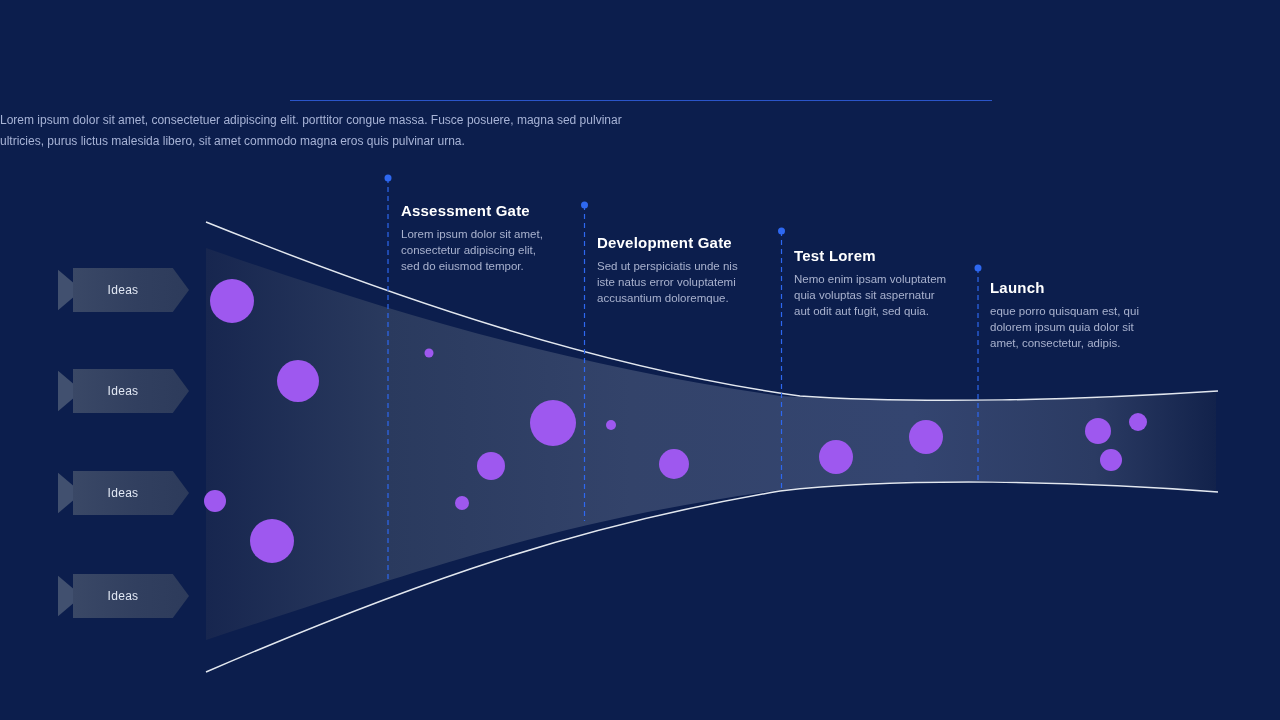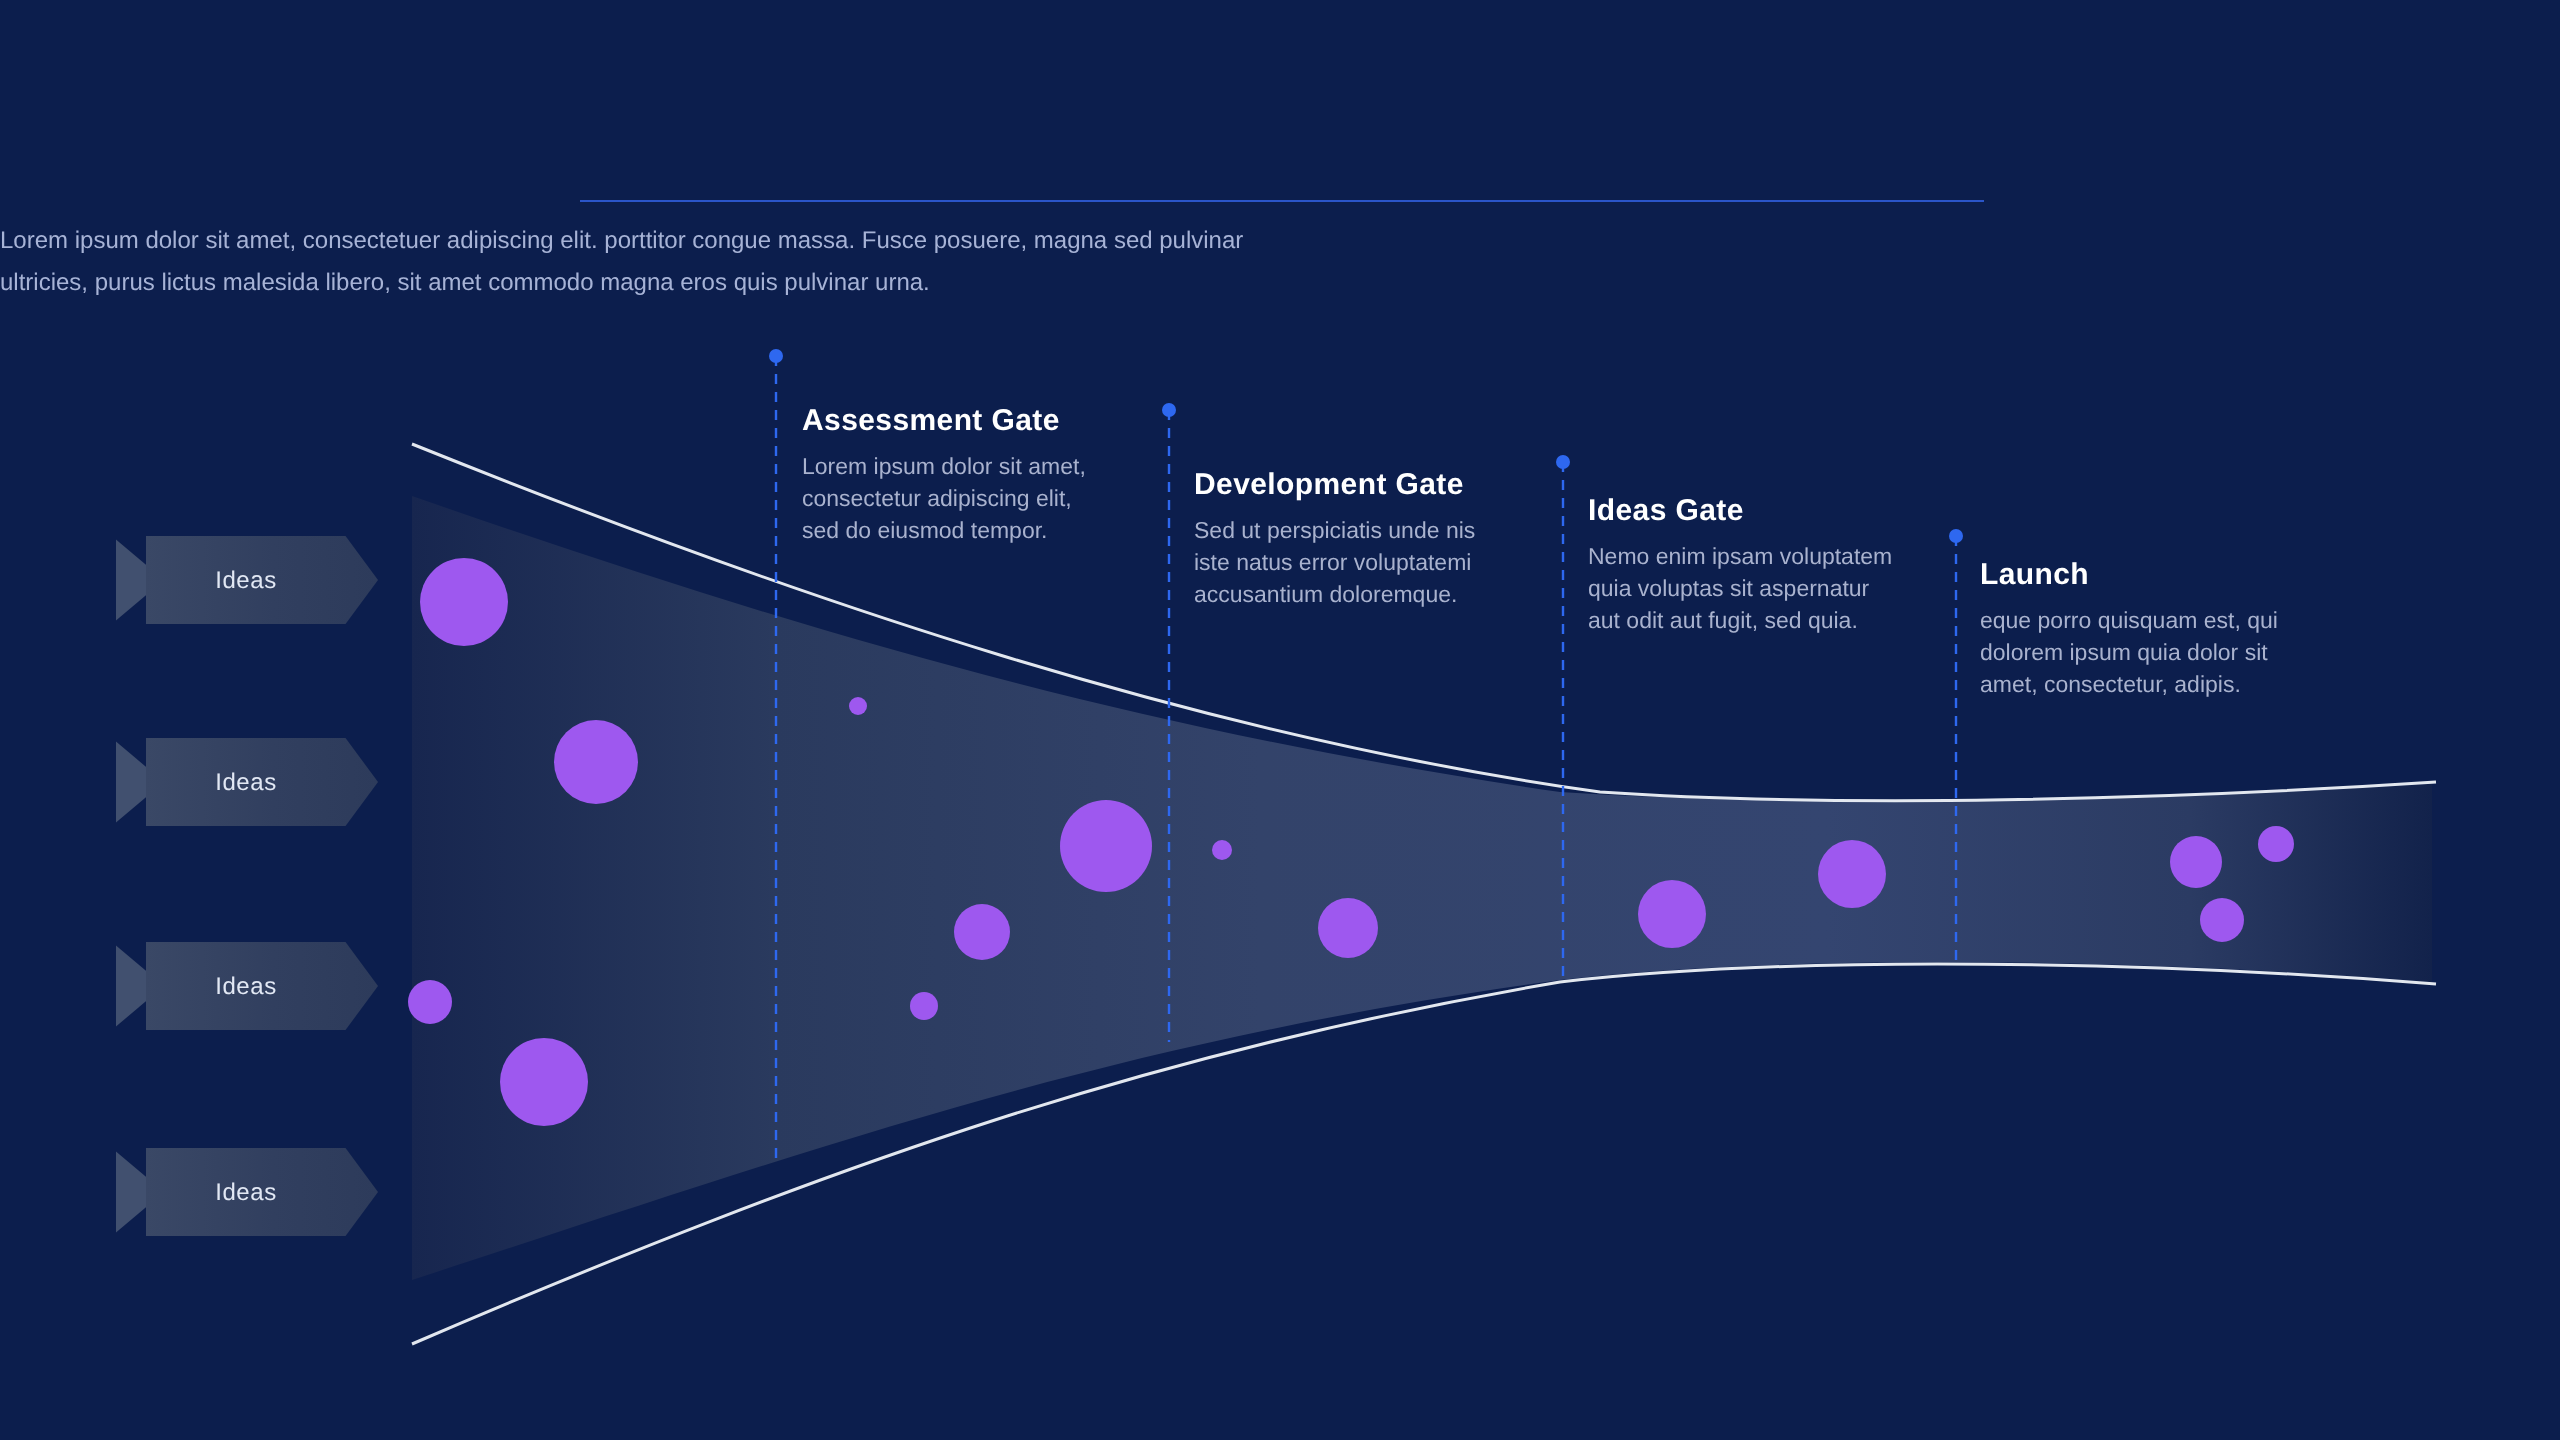--- a/index.html
+++ b/index.html
@@ -186,21 +186,21 @@
 consectetur adipiscing elit,
 sed do eiusmod tempor.</p>
   </div>
   <div class="gate-label gate-development">
     <h3>Development Gate</h3>
     <p>Sed ut perspiciatis unde nis
 iste natus error voluptatemi
 accusantium doloremque.</p>
   </div>
   <div class="gate-label gate-test">
-    <h3>Ideas Gate</h3>
+    <h3>Test Lorem</h3>
     <p>Nemo enim ipsam voluptatem
 quia voluptas sit aspernatur
 aut odit aut fugit, sed quia.</p>
   </div>
   <div class="gate-label gate-launch">
     <h3>Launch</h3>
     <p>eque porro quisquam est, qui
 dolorem ipsum quia dolor sit
 amet, consectetur, adipis.</p>
   </div>

